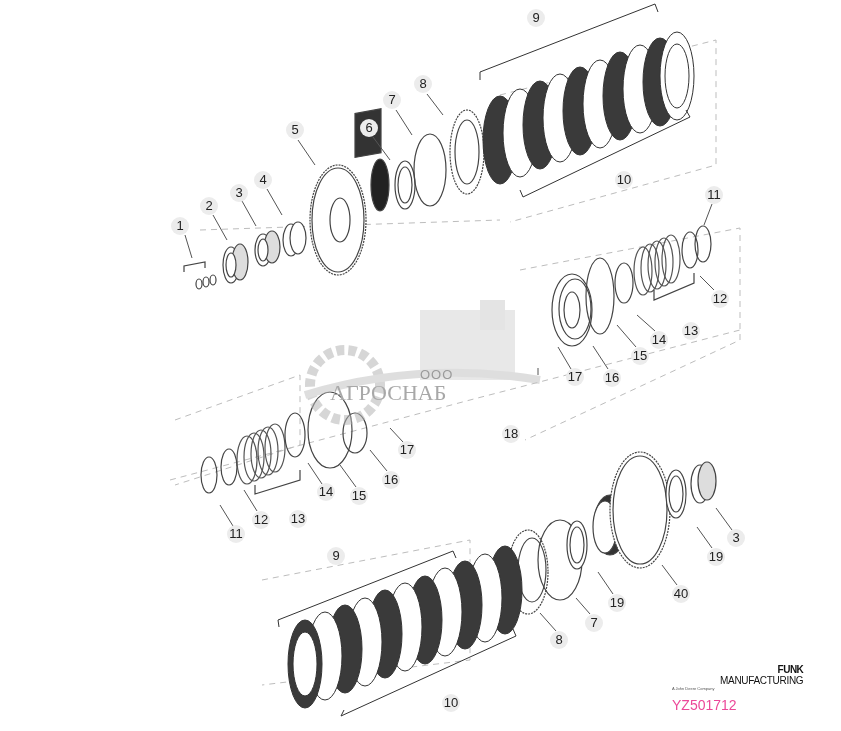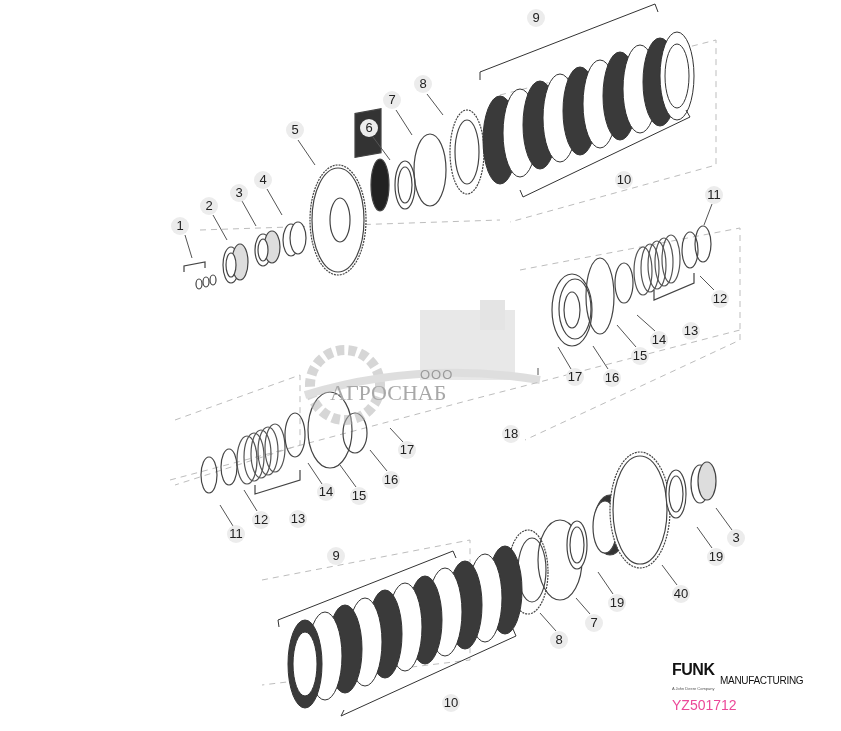--- a/index.html
+++ b/index.html
@@ -1,20 +1,20 @@
 <!DOCTYPE html>
 <html><head>
 <meta charset="utf-8">
 <style>
   html,body{margin:0;padding:0;background:#fff;}
   body{width:841px;height:731px;position:relative;overflow:hidden;font-family:"Liberation Sans",sans-serif;}
   svg{position:absolute;left:0;top:0;}
   .callout{position:absolute;width:18px;height:18px;border-radius:50%;background:#ececec;color:#222;font-size:13px;line-height:18px;text-align:center;font-family:"Liberation Sans",sans-serif;}
   .brand{position:absolute;left:672px;top:664px;color:#111;}
-  .brand .b1{font-weight:bold;font-size:16px;letter-spacing:-0.5px;line-height:12px;}
+  .brand .b1{font-weight:bold;font-size:10px;letter-spacing:-0.5px;line-height:12px;text-align:right;}
   .brand .b2{font-size:10px;line-height:10px;letter-spacing:-0.3px;padding-left:48px;}
   .brand .b3{font-size:4px;line-height:6px;color:#555;}
   .figid{position:absolute;left:672px;top:697px;font-size:14px;color:#ec4899;}
   .wm{position:absolute;left:300px;top:300px;width:250px;height:140px;opacity:0.55;}
   .wm-ooo{position:absolute;left:420px;top:367px;font-size:13px;color:#9a9a9a;letter-spacing:1px;text-align:center;}
   .wm-name{position:absolute;left:330px;top:380px;font-family:"Liberation Serif",serif;font-size:22px;color:#a8a8a8;letter-spacing:0px;}
 </style>
 </head>
 <body>
 

